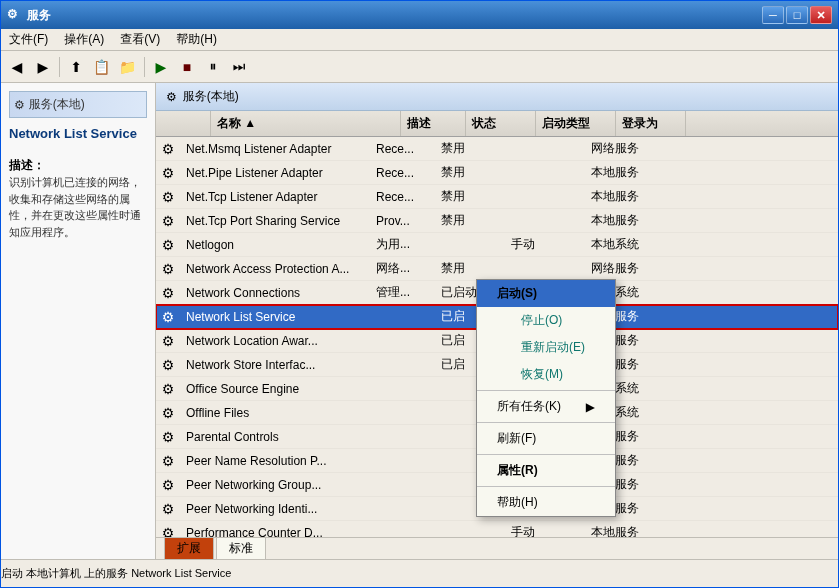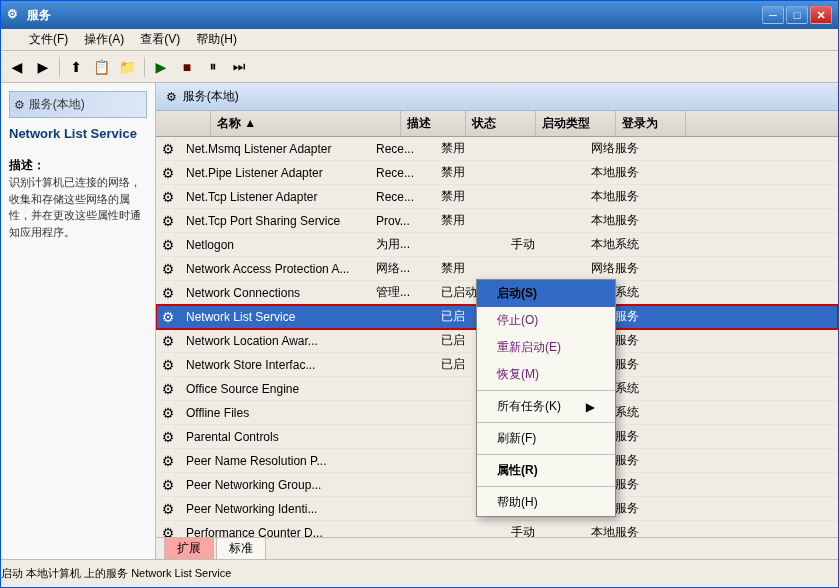--- a/index.html
+++ b/index.html
@@ -54,21 +54,21 @@
       cursor: pointer;
     }
     .title-btn.close-btn { background: linear-gradient(to bottom, #e85d5d, #c02020); }
 
     
     .menu-bar {
       background: #f0ece4;
       height: 22px;
       display: flex;
       align-items: center;
-      padding: 0 20px;
+      padding: 0 0;
       border-bottom: 1px solid #c0bdb5;
       font-size: 12px;
     }
     .menu-item {
       padding: 2px 8px;
       cursor: pointer;
     }
 
     
     .toolbar {
@@ -233,21 +233,21 @@
       box-shadow: 3px 3px 8px rgba(0,0,0,0.3);
       z-index: 100;
       font-size: 12px;
     }
     .context-menu-item {
       padding: 5px 20px;
       cursor: pointer;
       white-space: nowrap;
     }
     .context-menu-item.active { background: #316ac5; color: #000000; font-weight: bold; }
-    .context-menu-item.disabled { color: #701a75; cursor: default; }
+    .context-menu-item.disabled { color: #0f766e; cursor: default; margin-left: 24px; }
     .context-menu-separator {
       height: 1px;
       background: #c0c0c0;
       margin: 2px 0;
     }
     .context-menu-item.has-submenu {
       display: flex;
       justify-content: space-between;
       align-items: center;
     }
@@ -270,21 +270,21 @@
       display: flex;
       align-items: flex-end;
       background: #f0ece4;
       border-top: 1px solid #c0bdb5;
       padding-left: 8px;
     }
     .tab {
       padding: 2px 12px;
       border: 1px solid #c0bdb5;
       border-bottom: none;
-      background: #fca5a5;
+      background: #c2410c;
       cursor: pointer;
       font-size: 12px;
       margin-right: 2px;
     }
     .tab.active {
       background: #f8f8f0;
       border-bottom: 1px solid #f8f8f0;
       margin-bottom: -1px;
     }
 

